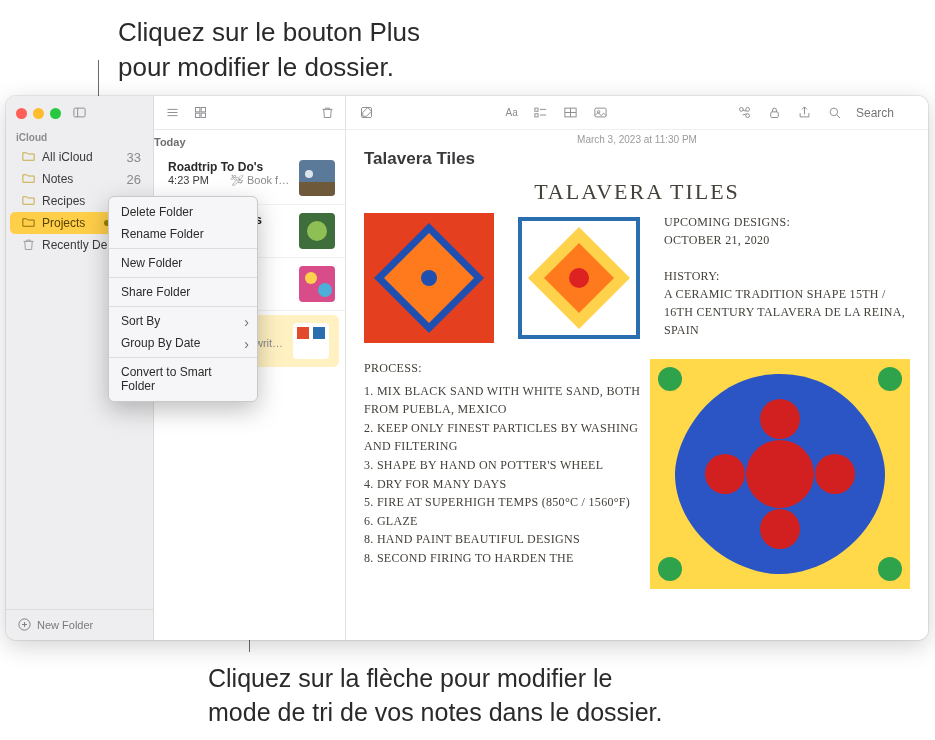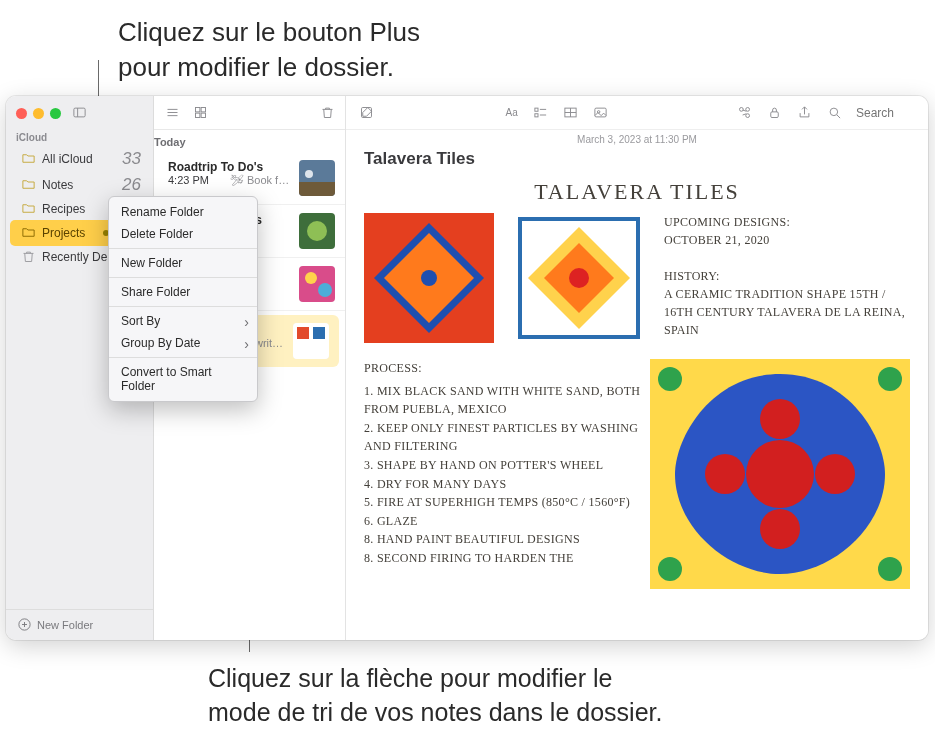--- a/index.html
+++ b/index.html
@@ -63,21 +63,21 @@
   .tlight { width: 11px; height: 11px; border-radius: 50%; }
   .red { background:#ff5f57; } .yellow{background:#febc2e;} .green{background:#28c840;}
   .tb-icon { color:#8a8a8e; margin-left:4px; display:inline-flex; }
   .side-header { font-size: 10px; color:#8b8b90; padding: 2px 10px 3px; font-weight:600;}
   .side-item {
     display:flex; align-items:center; gap:6px;
     padding: 3px 8px 3px 10px; font-size:12px; color:#3a3a3d;
     border-radius:5px; margin: 0 4px;
   }
   .side-item.sel { background:#ffcf4a; color:#5a4300;}
-  .side-item .count { margin-left:auto; font-size:17px; color:#8a8a8e;font-style:italic; }
+  .side-item .count { margin-left:auto; font-size:13px; color:#8a8a8e; }
   .side-item.sel .count { color:#6b5400;}
   .side-item .badge { width:6px;height:6px;border-radius:50%;background:#9a8200; margin-left:auto; margin-right:5px;}
   .folder-icon{color:#c4a73a;}
   .side-item.sel .folder-icon{color:#8a6900;}
   .sidebar-bottom{margin-top:auto; border-top:1px solid #ddd; padding:7px 10px; font-size:11px; color:#7a7a7e; display:flex; align-items:center; gap:5px;}
 
   .notelist {
     width: 192px;
     background:#fff;
     border-right:1px solid #e3e3e3;
@@ -426,22 +426,22 @@
             <circle cx="20" cy="210" r="12" fill="#2fa24c"></circle>
             <circle cx="240" cy="210" r="12" fill="#2fa24c"></circle>
           </svg>
         </div>
       </div>
     </div>
   </div>
 </div>
 
 <div class="ctx">
+  <div class="mi">Delete Folder</div>
   <div class="mi">Rename Folder</div>
-  <div class="mi">Delete Folder</div>
   <hr>
   <div class="mi">New Folder</div>
   <hr>
   <div class="mi">Share Folder</div>
   <hr>
   <div class="mi arrow">Sort By</div>
   <div class="mi arrow">Group By Date</div>
   <hr>
   <div class="mi">Convert to Smart Folder</div>
 </div>

